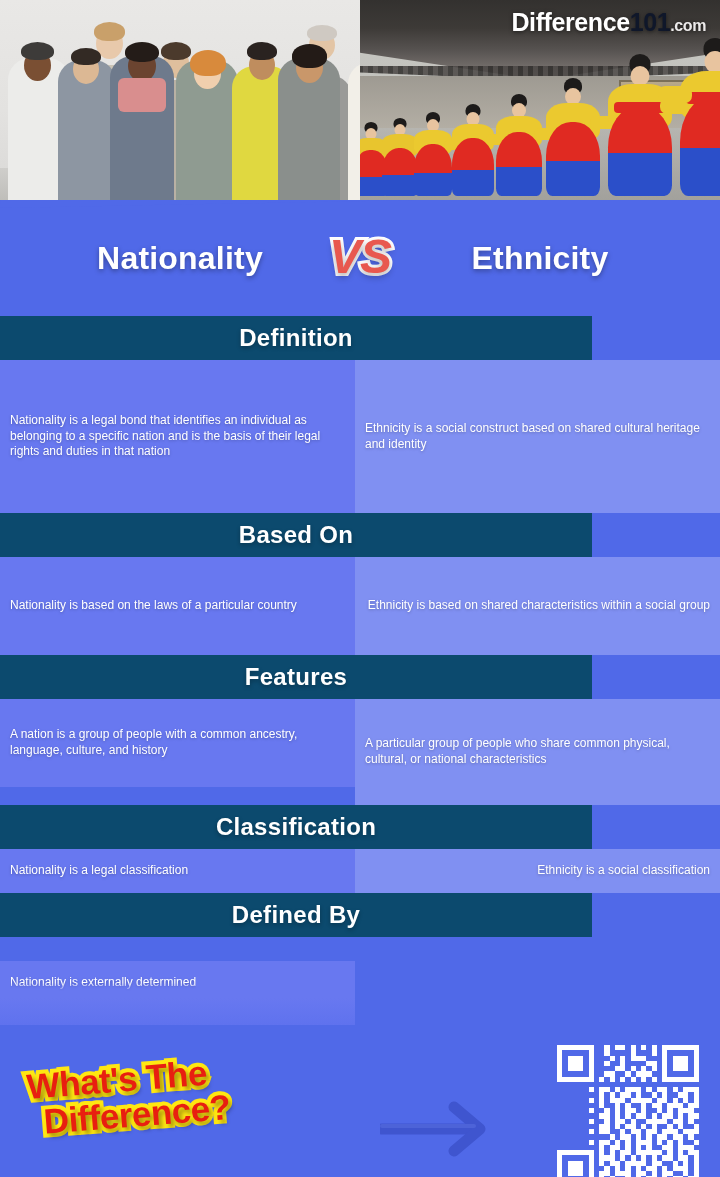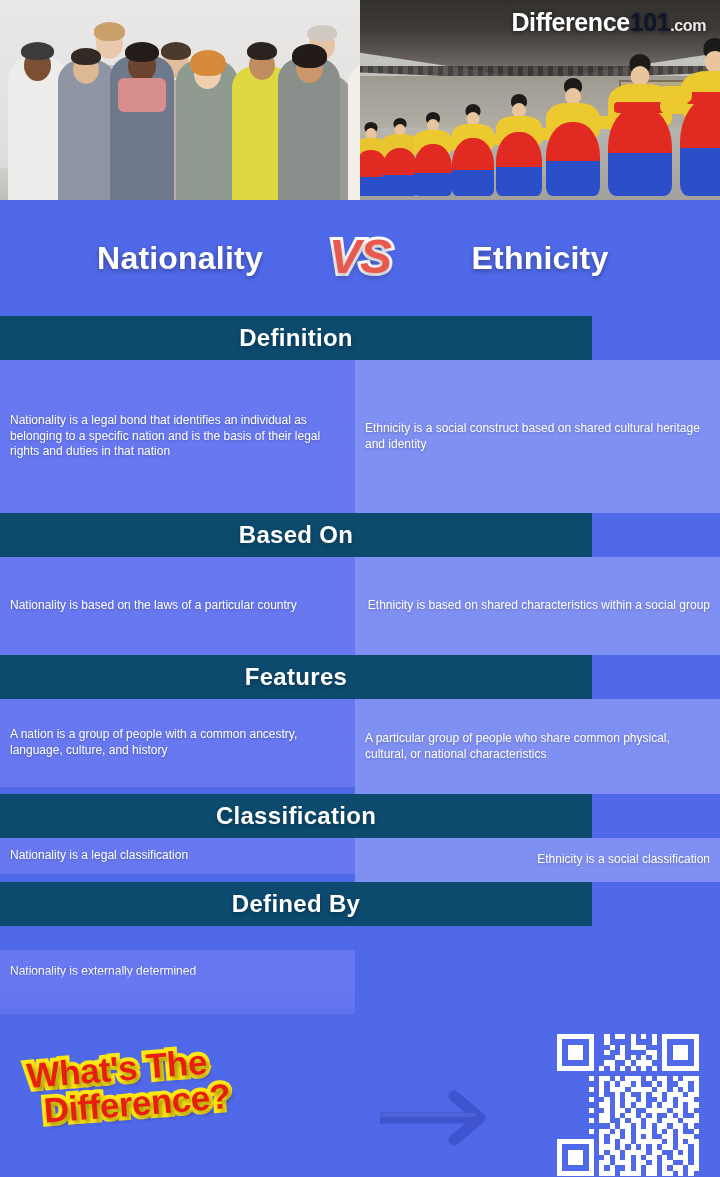--- a/index.html
+++ b/index.html
@@ -298,28 +298,28 @@
     <div class="cell right" style="height:98px">
         <span>Ethnicity is based on shared characteristics within a social group</span>
       </div>
   </div>
 
   <div class="sec-head" style="height:44px">Features</div>
   <div class="sec-body">
     <div class="cell left" style="height:88px">
         <span>A nation is a group of people with a common ancestry, language, culture, and history</span>
       </div>
-    <div class="cell right" style="height:95px">
+    <div class="cell right" style="height:106px">
         <span>A particular group of people who share common physical, cultural, or national characteristics</span>
       </div>
   </div>
 
   <div class="sec-head" style="height:44px">Classification</div>
   <div class="sec-body">
-    <div class="cell left" style="height:36px">
+    <div class="cell left" style="height:44px">
         <span>Nationality is a legal classification</span>
       </div>
     <div class="cell right" style="height:44px">
         <span>Ethnicity is a social classification</span>
       </div>
   </div>
 
   <div class="sec-head" style="height:44px">Defined By</div>
   <div class="sec-body faded">
     <div class="cell left" style="height:64px;padding-top:14px">

